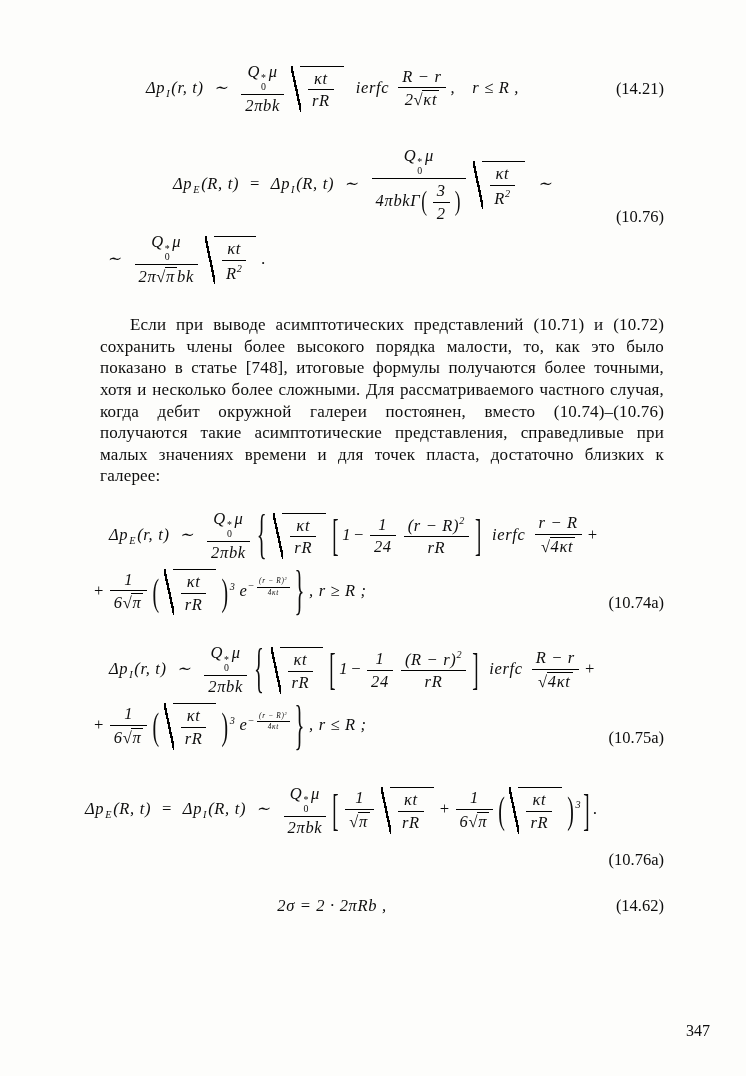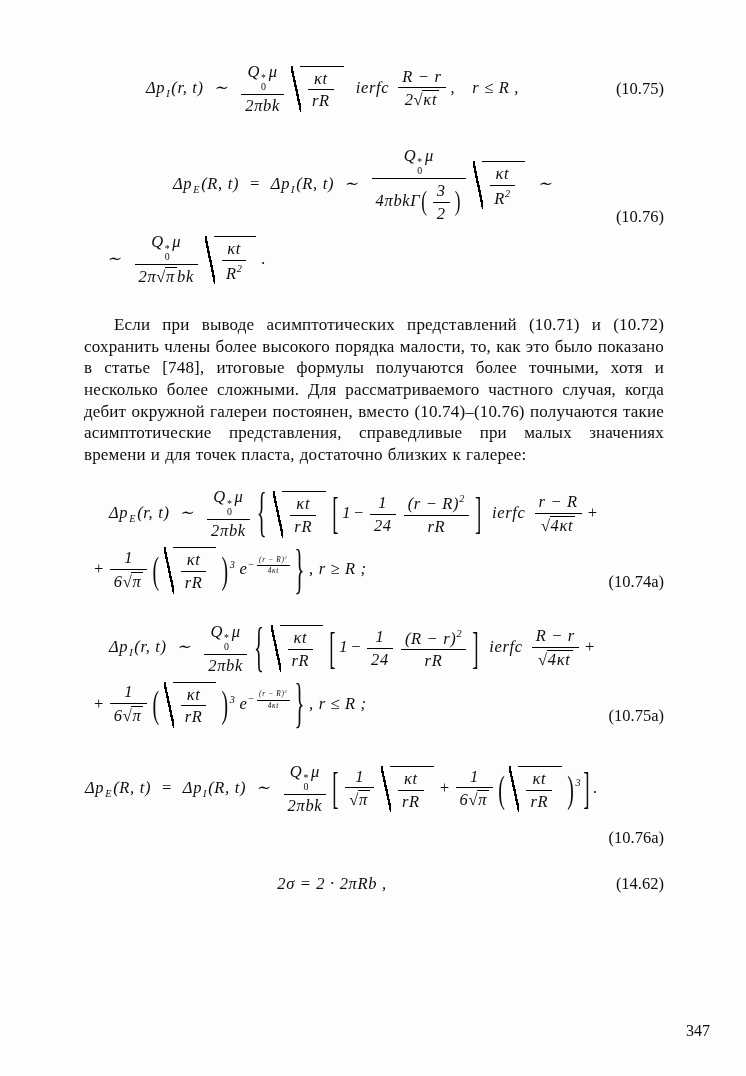--- a/index.html
+++ b/index.html
@@ -6,21 +6,21 @@
   .page {
     position:relative; width:746px; height:1076px; overflow:hidden;
     background:#fdfdfb; color:#0d0d0d;
     font-family:Liberation Serif, serif;
   }
   .content { position:absolute; left:84px; right:82px; top:40px; }
 
   
   .para {
     font-size:17px; line-height:1.27; text-align:justify; text-indent:30px;
-    margin-top:26px; letter-spacing:0.01em; word-spacing:0.04em;
+    margin-top:26px; letter-spacing:0.01em; word-spacing:0.04em;margin-left:16px;
   }
 
   
   .eq { position:relative; padding-right:84px; margin-top:22px; }
   .eqline {
     font-style:italic; font-size:16.5px; white-space:nowrap;
     letter-spacing:0.04em; line-height:1.25;
   }
   .center { text-align:center; }
   .eqnum {
@@ -98,21 +98,21 @@
     <div class="eq">
       <div class="eqline center">
         <span class="grp"><span class="tk">Δp</span><sub>I</sub><span class="tk">(r, t)</span></span><span class="rel">∼</span><span class="frac"><span class="num"><span>Q</span><span class="ss">
                 <span>*</span>
                 <span>0</span>
               </span><span>μ</span></span><span class="den">2πbk</span></span><span class="bsqrt">
             <span class="slash"></span>
             <span class="rbody"><span class="frac"><span class="num">κt</span><span class="den">rR</span></span></span>
           </span><span class="fn">ierfc</span><span class="frac"><span class="num">R − r</span><span class="den"><span>2</span><span class="ssq"><span>√</span><span class="rund">κt</span></span></span></span><span class="tk">,</span><span class="cond">r ≤ R ,</span>
       </div>
-      <span class="eqnum">(10.75)</span>
+      <span class="eqnum">(14.21)</span>
     </div>
 
     <div class="eq eq76" style="margin-top:30px;">
       <div class="eqline l1">
         <span class="grp"><span class="tk">Δp</span><sub>E</sub><span class="tk">(R, t)</span></span><span class="rel">=</span><span class="grp"><span class="tk">Δp</span><sub>I</sub><span class="tk">(R, t)</span></span><span class="rel">∼</span><span class="frac"><span class="num"><span>Q</span><span class="ss">
                 <span>*</span>
                 <span>0</span>
               </span><span>μ</span></span><span class="den"><span>4πbk</span><span>Γ</span><span class="stp g">(</span><span class="frac"><span class="num">3</span><span class="den">2</span></span><span class="stp g">)</span></span></span><span class="bsqrt">
             <span class="slash"></span>
             <span class="rbody"><span class="frac"><span class="num">κt</span><span class="den"><span>R</span><sup>2</sup></span></span></span>

